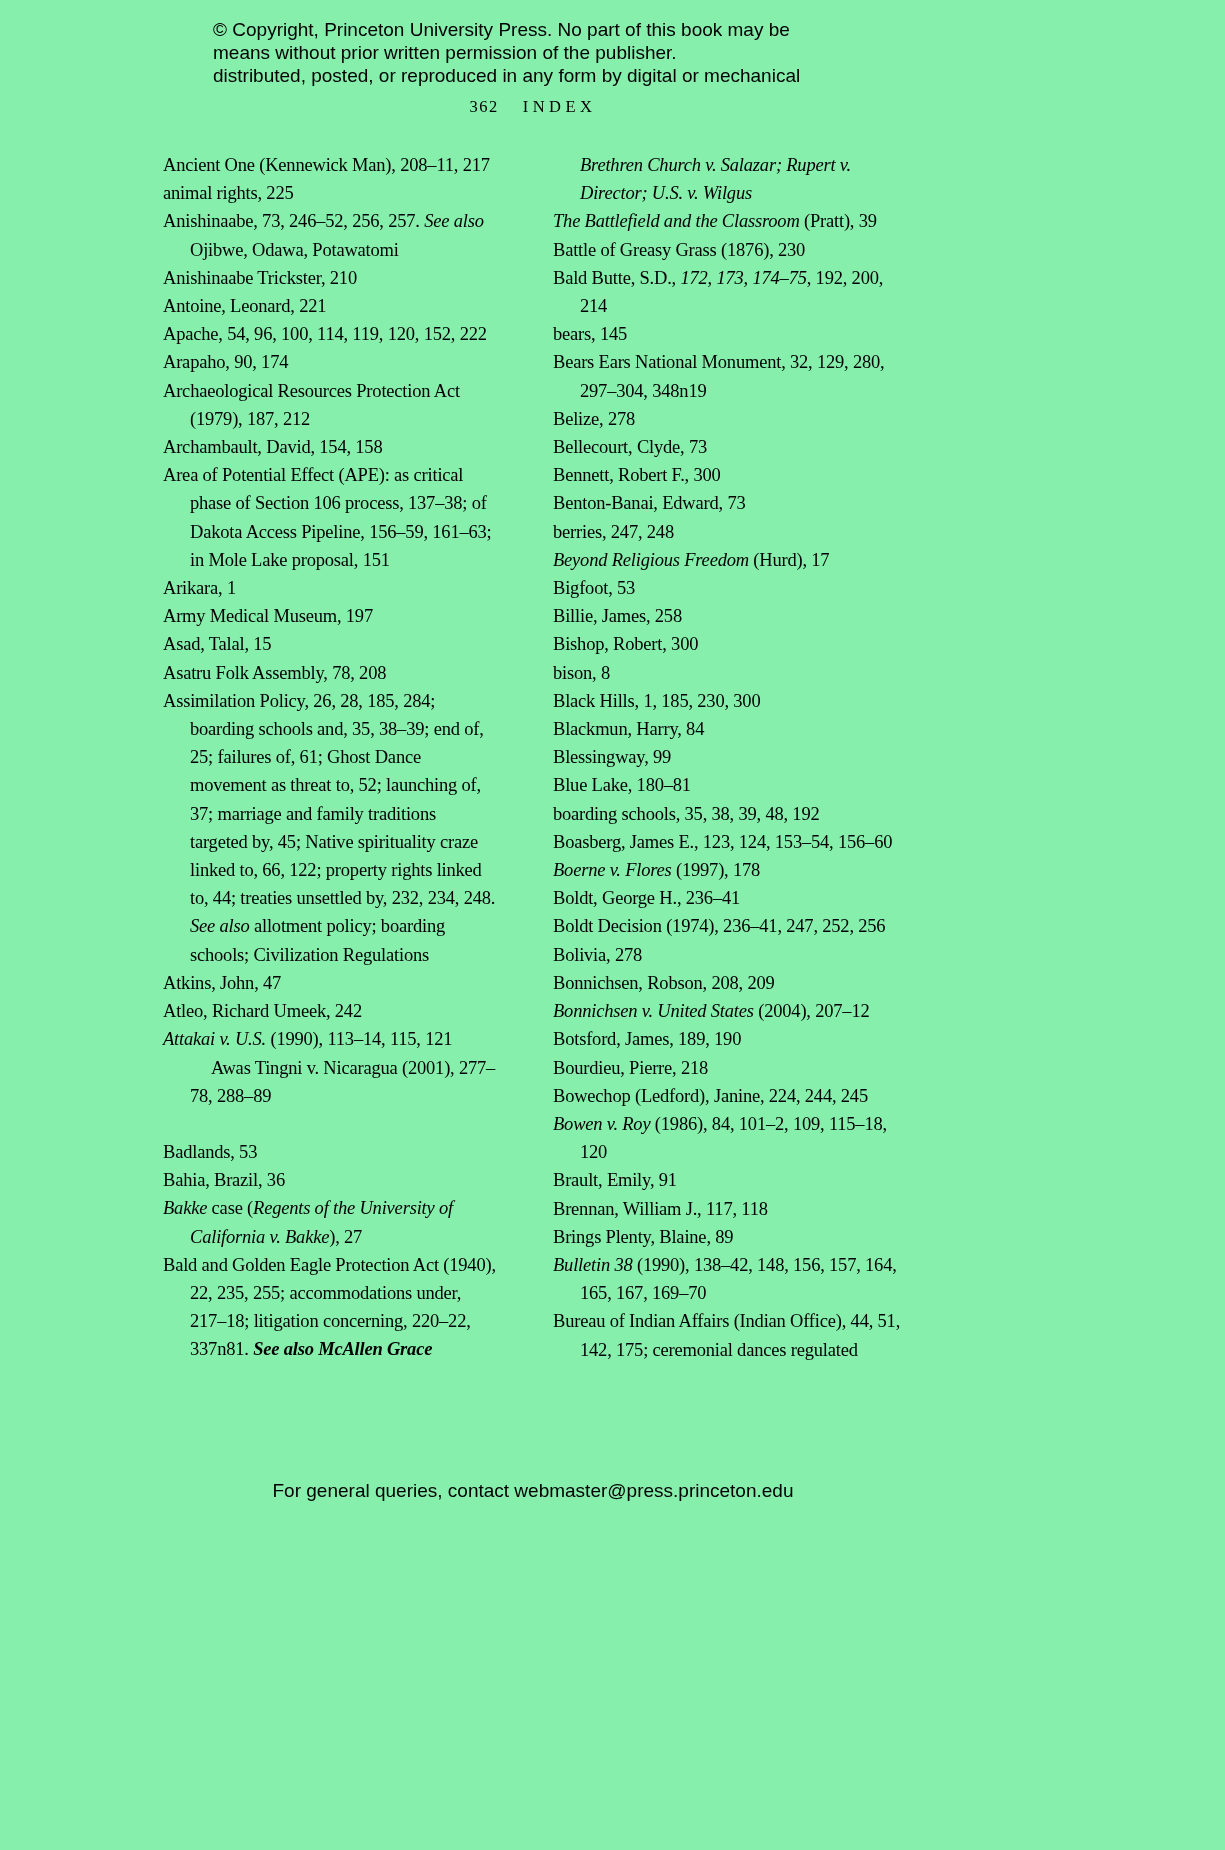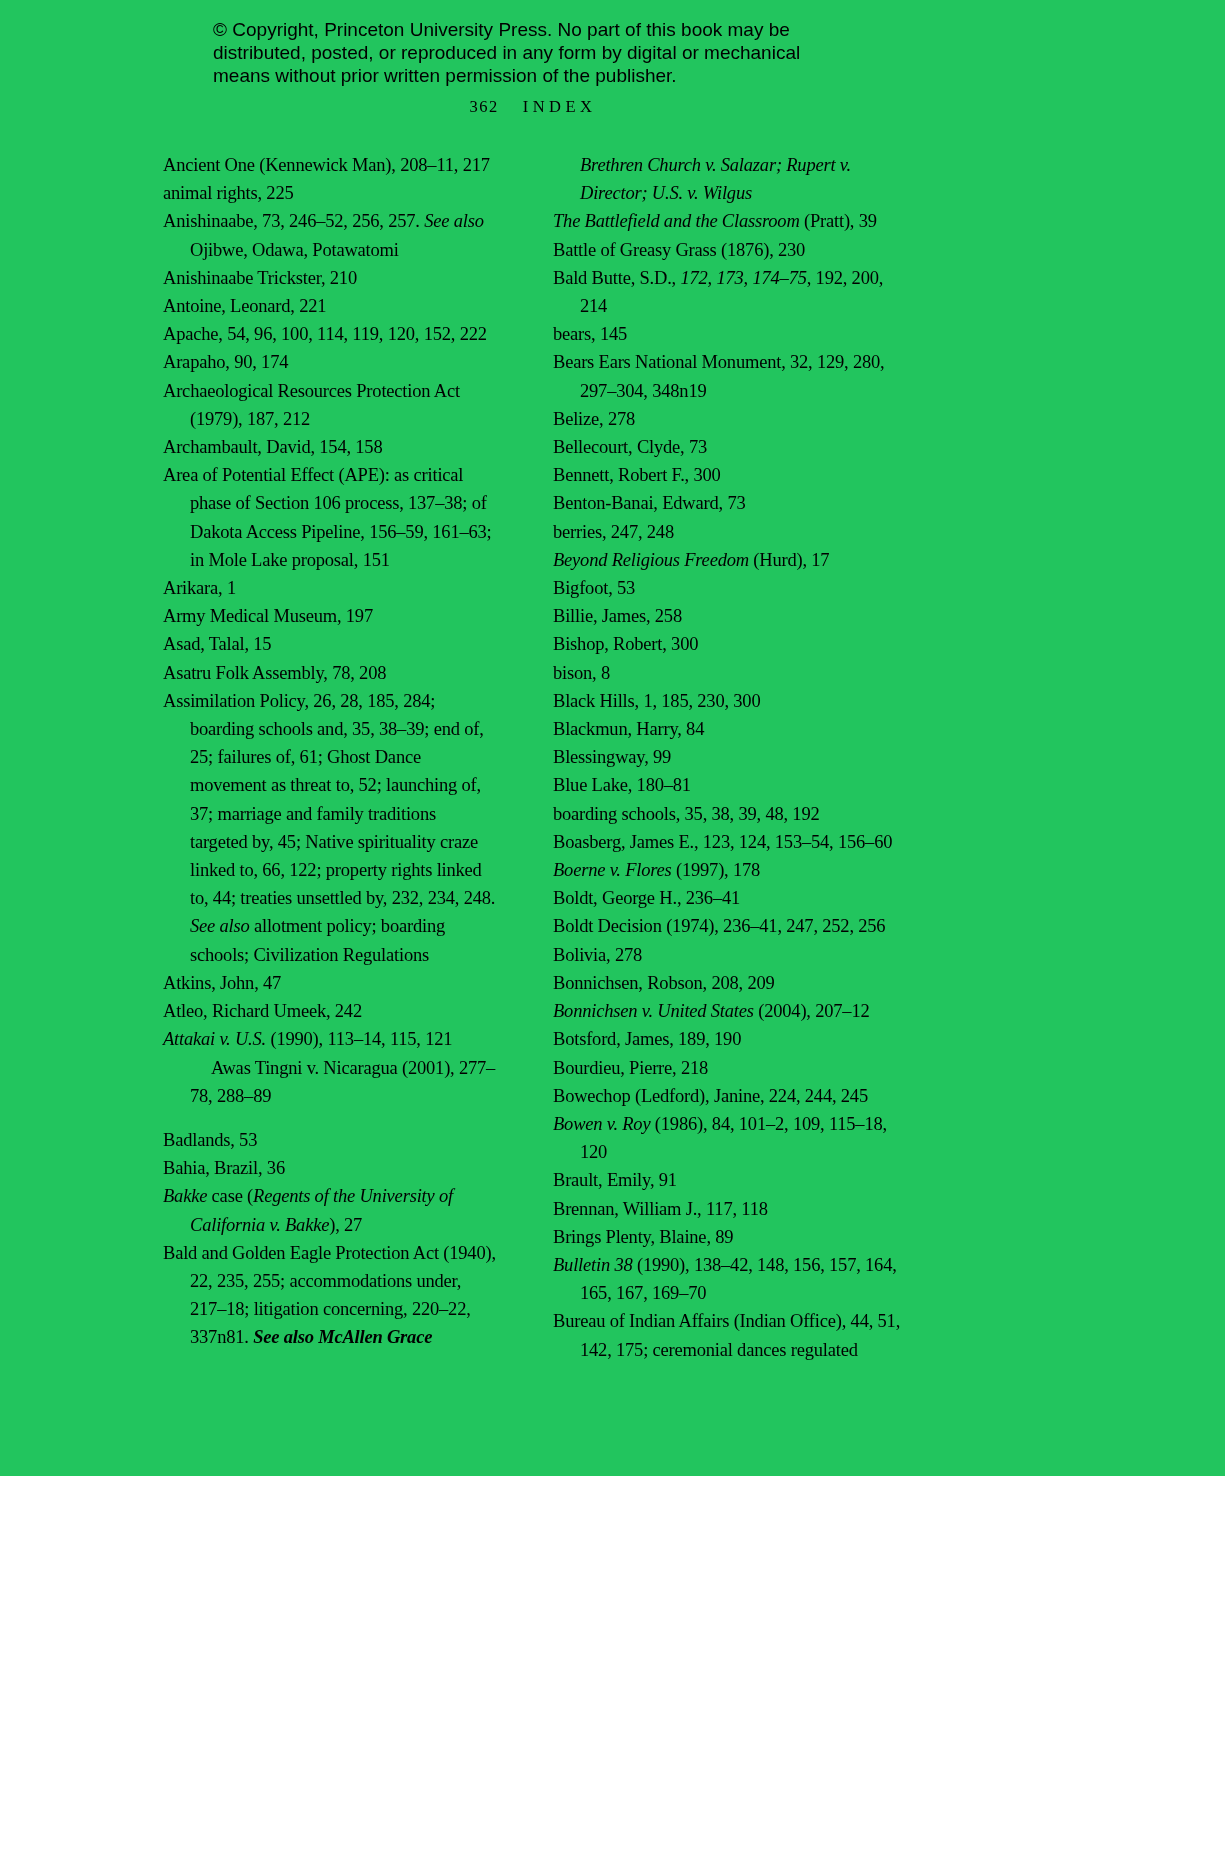--- a/index.html
+++ b/index.html
@@ -1,21 +1,21 @@
 <!DOCTYPE html>
 <html><head>
 <meta charset="utf-8">
 <style>
   * { margin: 0; padding: 0; box-sizing: border-box; }
   html, body { background: #ffffff; }
   .page {
     position: relative;
     width: 1225px;
-    height: 1476px;
-    background: #22c55e;
+    height: 1850px;
+    background: #86efac;
     color: #000000;
     overflow: hidden;
   }
   .copyright {
     position: absolute;
     left: 213px;
     top: 18px;
     font-family: "Liberation Sans", sans-serif;
     font-size: 19px;
     line-height: 23px;
@@ -41,42 +41,42 @@
     gap: 56px;
     font-family: "Liberation Serif", serif;
     font-size: 18.5px;
     line-height: 28.2px;
     letter-spacing: -0.2px;
     color: #000000;
   }
   .col-left { width: 334px; }
   .col-right { width: 350px; }
   .entry { padding-left: 27px; text-indent: -27px; }
-  .entry.gap { margin-top: 16px; }
+  .entry.gap { margin-top: 28px; }
   .entry.continuation { text-indent: 0; }
   .footer {
     position: absolute;
     left: 163px;
     top: 1480px;
     width: 740px;
     text-align: center;
     font-family: "Liberation Sans", sans-serif;
     font-size: 19px;
     color: #000000;
   }
 </style>
 </head>
 <body>
 
 <div class="page">
 
   <div class="copyright" id="copyright">
       <div>© Copyright, Princeton University Press. No part of this book may be</div>
+      <div>means without prior written permission of the publisher.</div>
       <div>distributed, posted, or reproduced in any form by digital or mechanical</div>
-      <div>means without prior written permission of the publisher.</div>
     </div>
 
   <div class="running-head">
     <span class="pagenum">362</span><span class="section">INDEX</span>
   </div>
 
   <div class="columns">
     <div class="col col-left" id="col-left">
         <div class="entry"><span>Ancient One (Kennewick Man), 208–11, 217</span></div>
         <div class="entry"><span>animal rights, 225</span></div>

